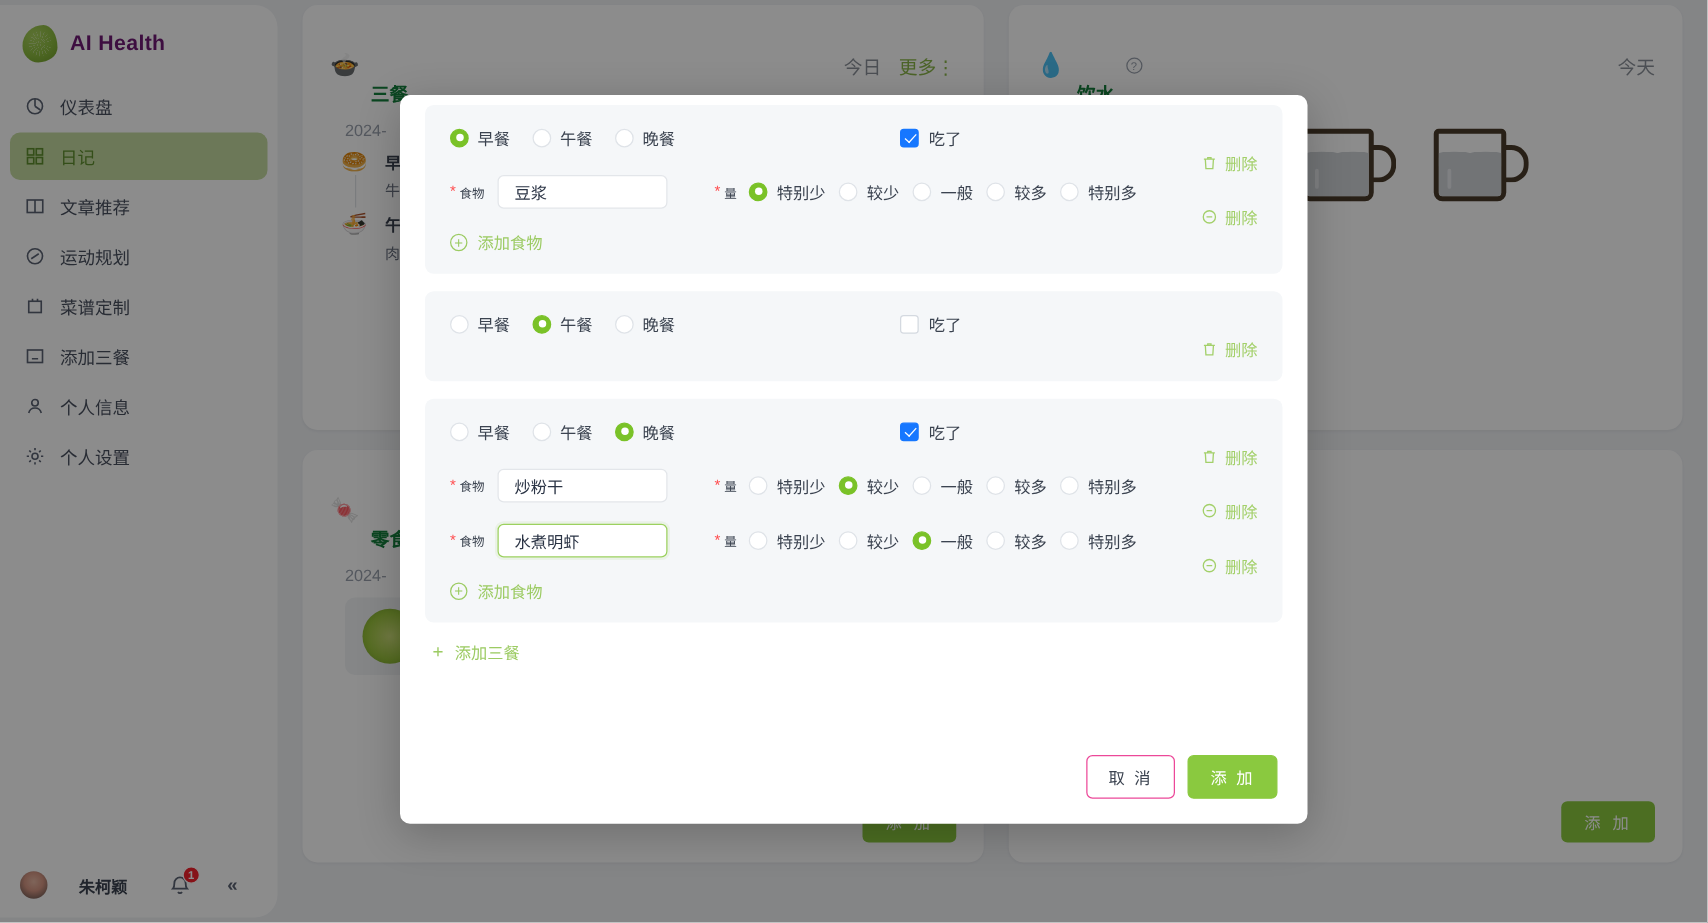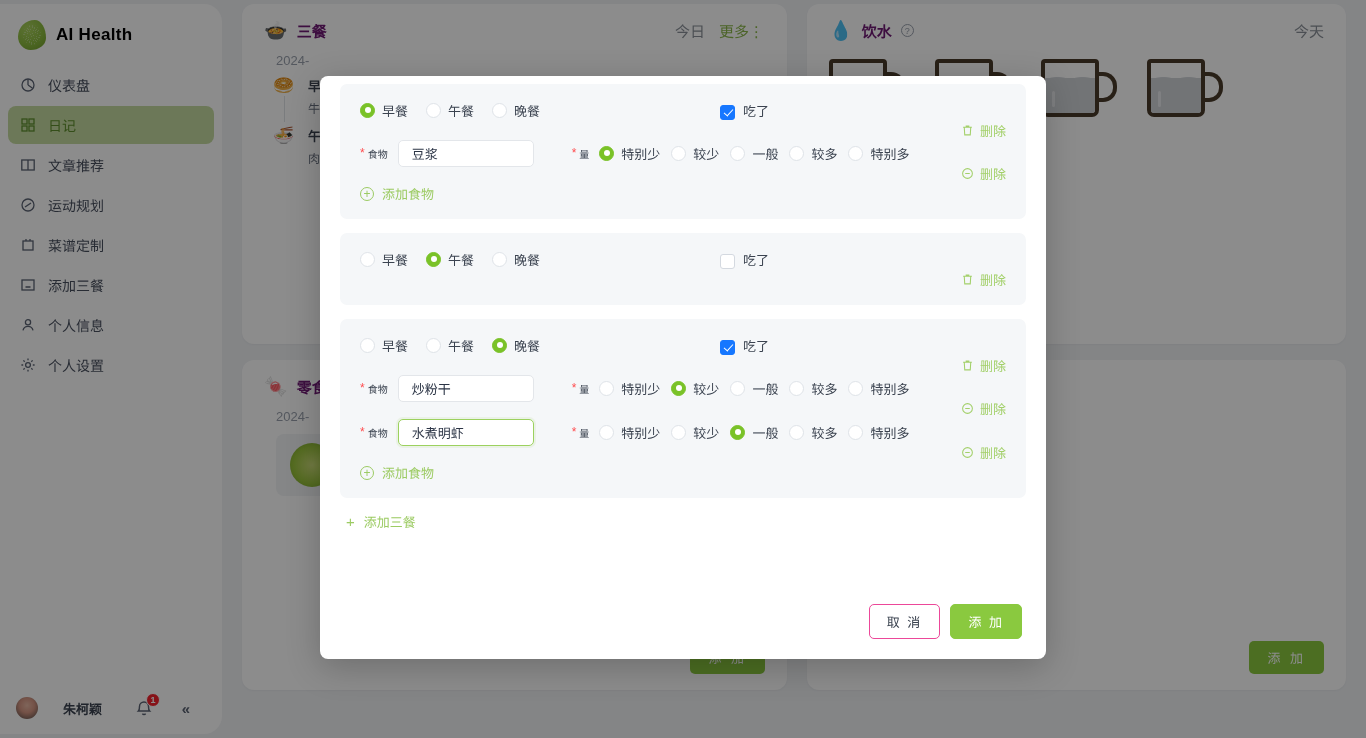--- a/index.html
+++ b/index.html
@@ -34,21 +34,21 @@
     background: radial-gradient(circle at 35% 30%, #a8cf5e 0%, #8cbb3f 55%, #6f9c2a 100%);
     border-radius: 60% 40% 55% 45% / 55% 60% 40% 45%;
     position: relative; overflow: hidden;
   }
   .brand-logo .leaf::after {
     content: ""; position: absolute; inset: 5px;
     border-radius: 50%;
     background:
       repeating-conic-gradient(from 0deg, rgba(255,255,255,.28) 0deg 4deg, rgba(255,255,255,0) 4deg 18deg);
   }
-  .brand-name { font-size: 17px; font-weight: bold; color: #000000; letter-spacing: .3px; text-align: right; }
+  .brand-name { font-size: 17px; font-weight: bold; color: #701a75; letter-spacing: .3px; text-align: right; }
 
   .nav { display: flex; flex-direction: column; gap: 2px; padding: 0 8px; }
   .nav-item {
     display: flex; align-items: center; gap: 12px;
     height: 38px; padding: 0 12px; border-radius: 8px;
     font-size: 14px; color: #4a5160; cursor: pointer;
   }
   .nav-item .ico { width: 16px; height: 16px; display: inline-flex; align-items: center; justify-content: center; color: #5b6373; }
   .nav-item.active { background: #c5dba0; color: #5f8f2e; }
   .nav-item.active .ico { color: #5f8f2e; }
@@ -76,21 +76,21 @@
   
   .content { flex: 1; padding: 4px 20px 0 20px; display: flex; flex-direction: column; gap: 16px; }
   .row { display: flex; gap: 20px; }
   .card {
     background: #fff; border-radius: 12px; padding: 16px 22px;
     box-shadow: 0 1px 2px rgba(0,0,0,.04);
     display: flex; flex-direction: column;
   }
   .card-head { display: flex; align-items: center; gap: 9px; }
   .card-emoji { font-size: 19px; line-height: 1; }
-  .card-title { font-size: 15px; font-weight: bold; color: #701a75; }
+  .card-title { font-size: 15px; font-weight: bold; color: #15803d; margin-top: 44px; }
   .help-ico { width: 13px; height: 13px; border: 1px solid #9aa1ad; border-radius: 50%;
               font-size: 9px; color: #9aa1ad; display: flex; align-items: center; justify-content: center; }
   .card-head-right { margin-left: auto; display: flex; align-items: center; gap: 14px; font-size: 15px; }
   .link-muted { color: #8b9199; }
   .link-green { color: #8ab64a; cursor: pointer; }
   .dots { letter-spacing: 1px; }
 
   .card-date { font-size: 13px; color: #9aa1ad; margin: 12px 0 4px 12px; }
   .meal-line { display: flex; gap: 12px; margin-left: 8px; margin-top: 4px; position: relative; }
   .meal-bullet { width: 24px; display: flex; flex-direction: column; align-items: center; }
@@ -166,21 +166,21 @@
     display: block;
   }
   .radio.on { background: #7ac228; border-color: #7ac228; position: relative; }
   .radio.on::after {
     content: ""; position: absolute; left: 50%; top: 50%;
     width: 6px; height: 6px; margin: -3px 0 0 -3px;
     border-radius: 50%; background: #fff;
   }
   .opt-label { font-size: 13px; color: #3b4350; }
 
-  .chk-wrap { display: flex; align-items: flex-end; gap: 8px; margin-left: 168px; cursor: pointer; }
+  .chk-wrap { display: flex; align-items: center; gap: 8px; margin-left: 168px; cursor: pointer; }
   .chk {
     width: 15px; height: 15px; border-radius: 3px; flex: 0 0 15px;
     border: 1px solid #d4d9e0; background: #fff; position: relative;
   }
   .chk.on { background: #1677ff; border-color: #1677ff; }
   .chk.on::after {
     content: ""; position: absolute; left: 4.5px; top: 1.5px;
     width: 4px; height: 8px; border: solid #fff; border-width: 0 1.8px 1.8px 0;
     transform: rotate(42deg);
   }

